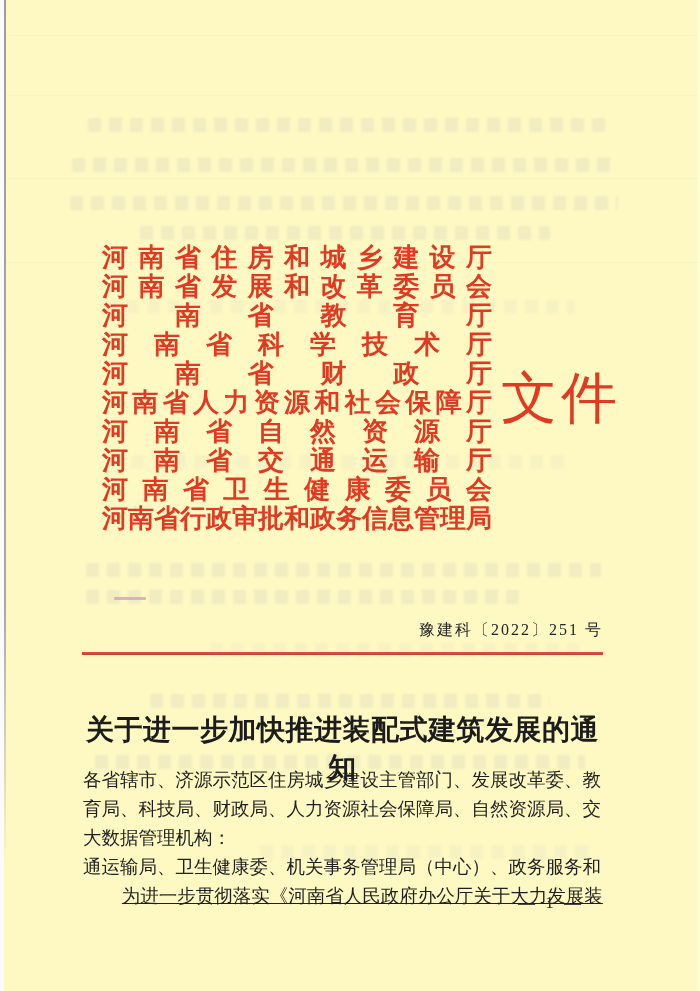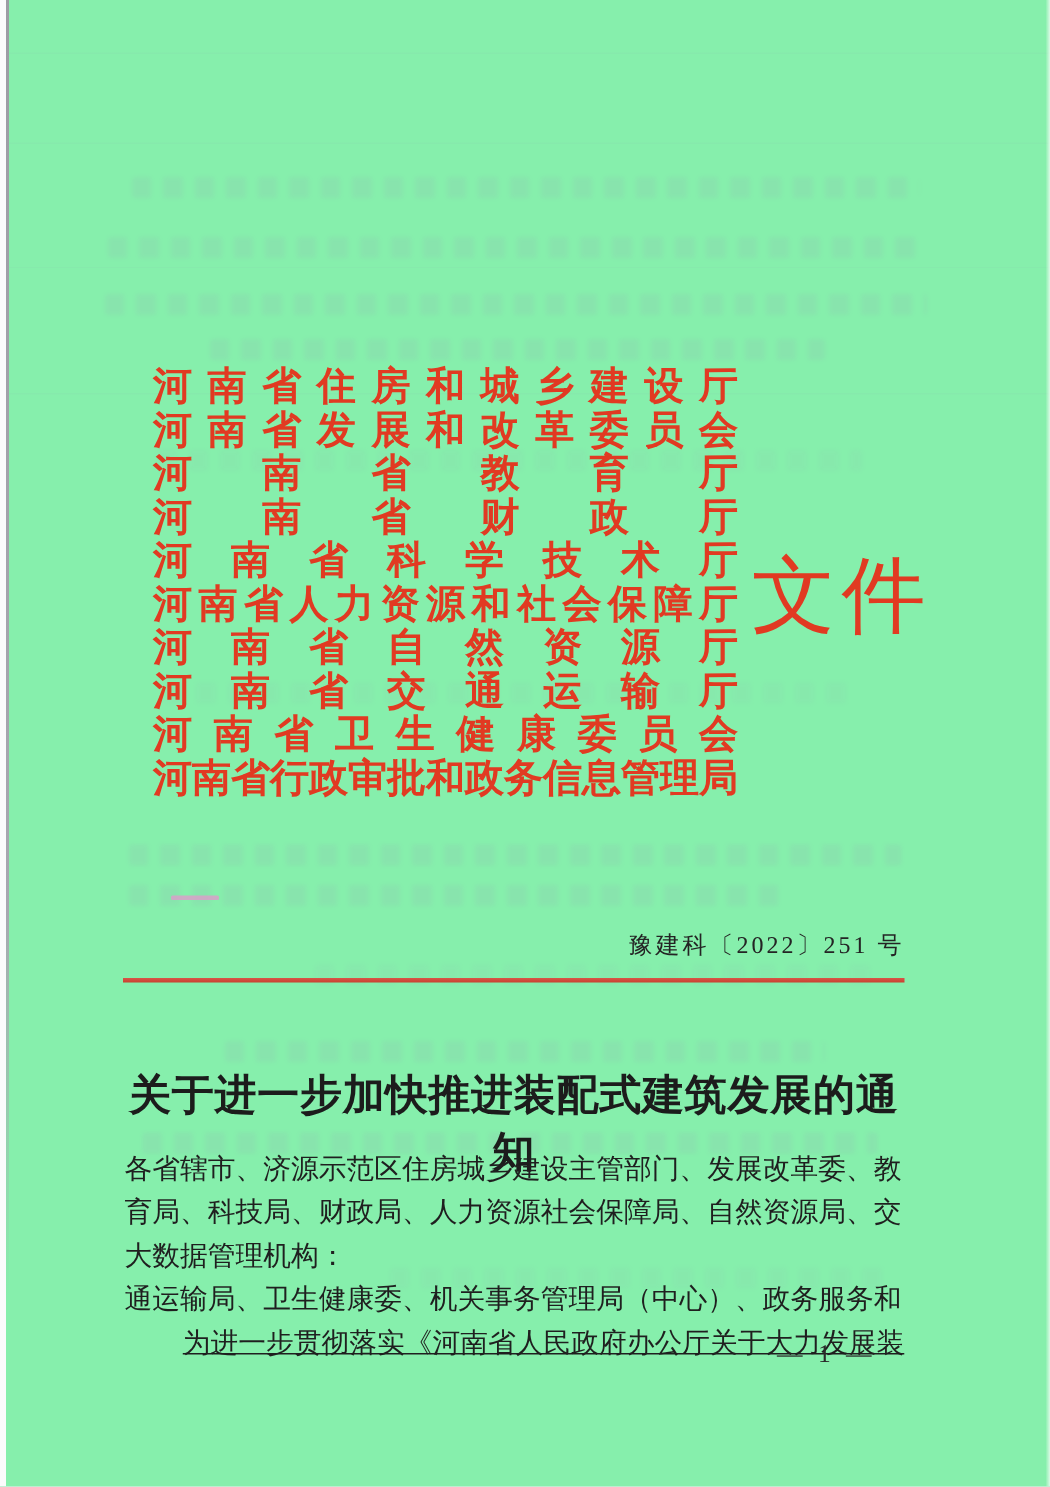--- a/index.html
+++ b/index.html
@@ -1,20 +1,20 @@
 <!DOCTYPE html>
 <html lang="zh"><head>
 <meta charset="utf-8">
 <style>
   html,body{margin:0;padding:0;background:#e9e9ec;}
   .page{
     position:relative;
     width:700px;height:991px;
     margin:0 auto;
-    background:#86efac;
+    background:#fef9c3;
     overflow:hidden;
     font-family:"Liberation Serif","DejaVu Serif",serif;
     color:#222;
   }
   
   .page::before{
     content:"";position:absolute;inset:0;pointer-events:none;
     background:
       linear-gradient(180deg, rgba(130,140,170,0.05) 0 1px, transparent 1px) 0 35px/100% 1px no-repeat,
       linear-gradient(180deg, rgba(130,140,170,0.05) 0 1px, transparent 1px) 0 95px/100% 1px no-repeat,
@@ -120,22 +120,22 @@
   <div class="ghost" style="top:590px;left:86px;width:440px;"></div>
   <div class="ghost faint" style="top:643px;left:210px;width:370px;"></div>
   <div class="ghost" style="top:694px;left:150px;width:400px;"></div>
   <div class="ghost" style="top:755px;left:95px;width:490px;"></div>
   <div class="ghost faint" style="top:845px;left:260px;width:330px;"></div>
 
   <div class="agency-block">
     <div class="agency-line">河南省住房和城乡建设厅</div>
     <div class="agency-line">河南省发展和改革委员会</div>
     <div class="agency-line">河南省教育厅</div>
+    <div class="agency-line">河南省科学技术厅</div>
     <div class="agency-line">河南省财政厅</div>
-    <div class="agency-line">河南省科学技术厅</div>
     <div class="agency-line">河南省人力资源和社会保障厅</div>
     <div class="agency-line">河南省自然资源厅</div>
     <div class="agency-line">河南省交通运输厅</div>
     <div class="agency-line">河南省卫生健康委员会</div>
     <div class="agency-line">河南省行政审批和政务信息管理局</div>
   </div>
 
   <div class="doc-label">文件</div>
 
   <div class="pink-dash"></div>

